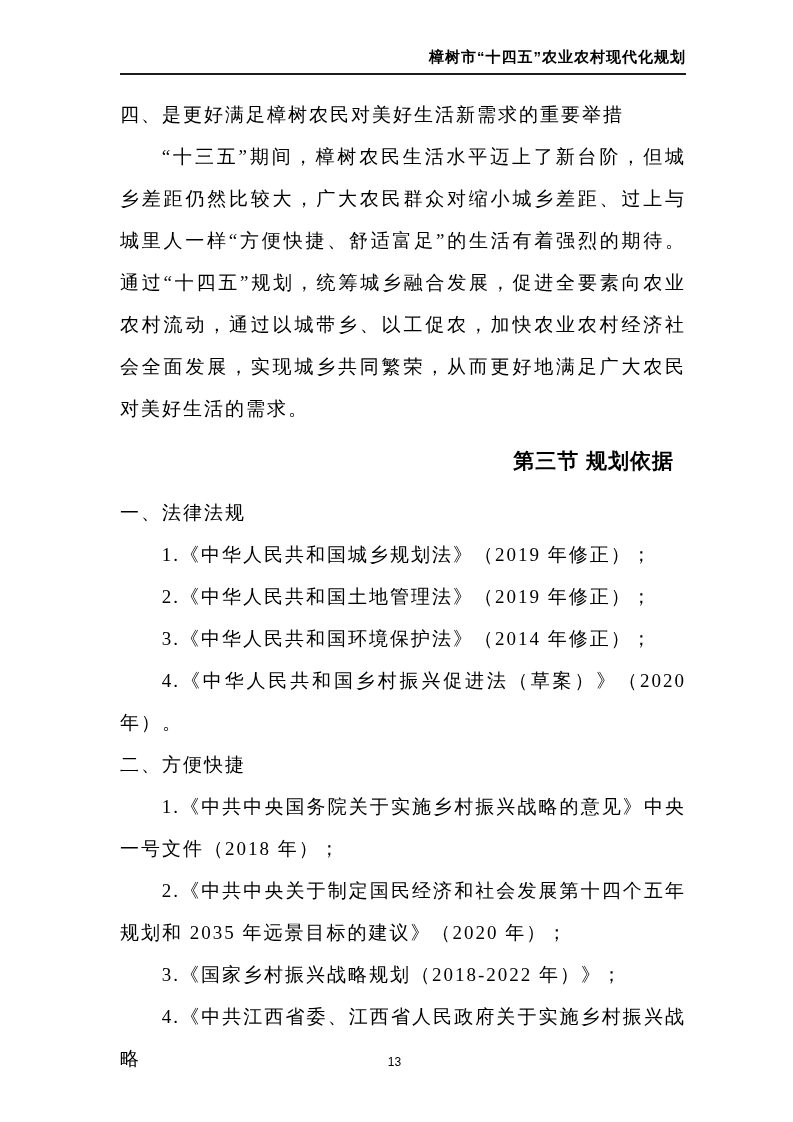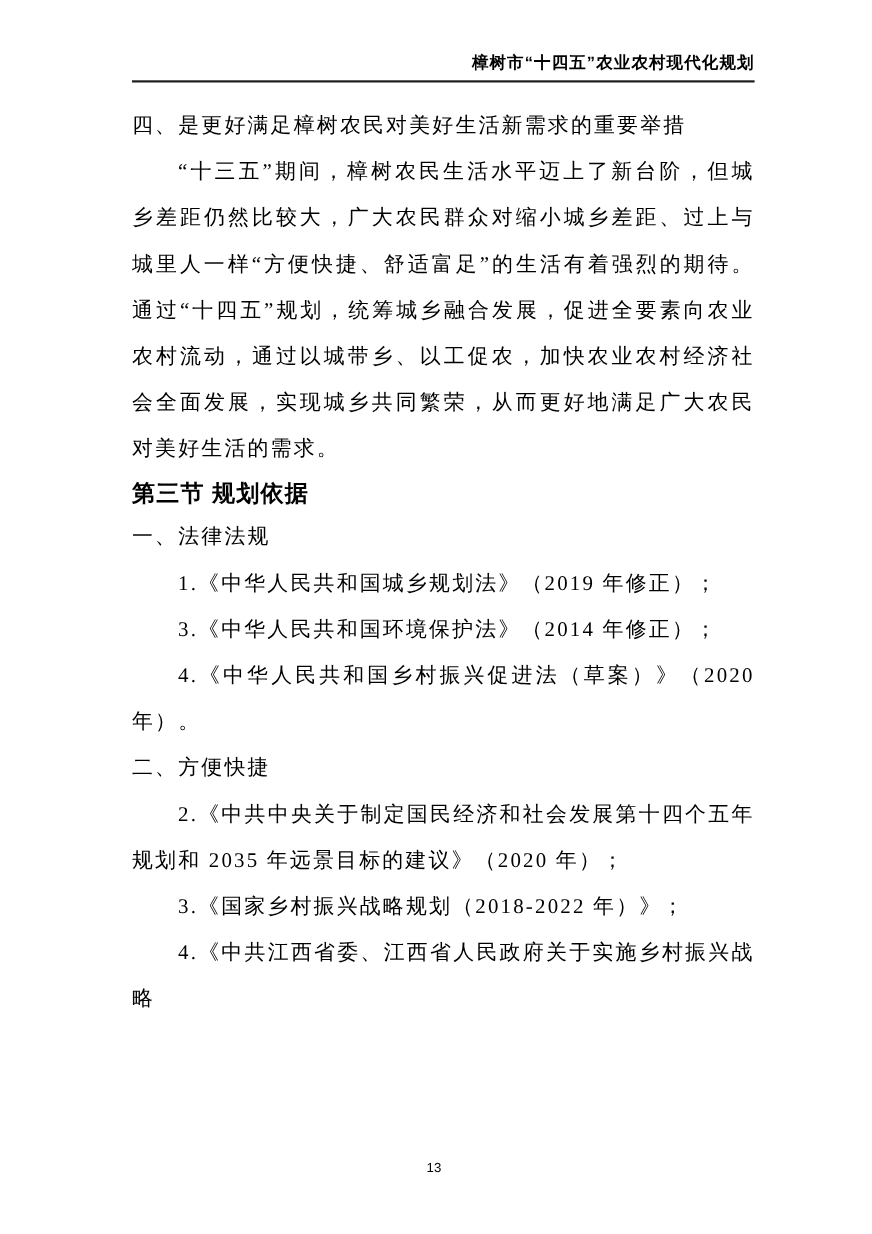--- a/index.html
+++ b/index.html
@@ -56,27 +56,27 @@
     margin: 0;
     font-family: "Liberation Sans", "DejaVu Sans", sans-serif;
     font-size: 19px;
     line-height: 42px;
     letter-spacing: 2px;
     font-weight: 400;
     text-align: left;
     text-indent: 0;
   }
   .section-heading {
-    margin: 0;
+    margin: 12px;
     font-family: "Liberation Sans", "DejaVu Sans", sans-serif;
     font-size: 21px;
     line-height: 38px;
     letter-spacing: 1px;
     font-weight: 700;
-    text-align: left;
+    text-align: right;
     text-indent: 0;
   }
   
   .page-footer {
     position: absolute;
     left: 0;
     right: 0;
     top: 1052px;
     text-align: center;
   }
@@ -100,25 +100,27 @@
 
     <h2 class="sub-heading">四、是更好满足樟树农民对美好生活新需求的重要举措</h2>
 
     <p class="body-para indent">“十三五”期间，樟树农民生活水平迈上了新台阶，但城乡差距仍然比较大，广大农民群众对缩小城乡差距、过上与城里人一样“方便快捷、舒适富足”的生活有着强烈的期待。通过“十四五”规划，统筹城乡融合发展，促进全要素向农业农村流动，通过以城带乡、以工促农，加快农业农村经济社会全面发展，实现城乡共同繁荣，从而更好地满足广大农民对美好生活的需求。</p>
 
     <h1 class="section-heading">第三节 规划依据</h1>
 
     <h2 class="sub-heading">一、法律法规</h2>
 
     <p class="body-para indent">1.《中华人民共和国城乡规划法》（2019 年修正）；</p>
+    <p class="body-para indent">2.《中华人民共和国土地管理法》（2019 年修正）；</p>
     <p class="body-para indent">3.《中华人民共和国环境保护法》（2014 年修正）；</p>
     <p class="body-para indent">4.《中华人民共和国乡村振兴促进法（草案）》（2020 年）。</p>
 
     <h2 class="sub-heading">二、方便快捷</h2>
 
+    <p class="body-para indent">1.《中共中央国务院关于实施乡村振兴战略的意见》中央一号文件（2018 年）；</p>
     <p class="body-para indent">2.《中共中央关于制定国民经济和社会发展第十四个五年规划和 2035 年远景目标的建议》（2020 年）；</p>
     <p class="body-para indent">3.《国家乡村振兴战略规划（2018-2022 年）》；</p>
     <p class="body-para indent">4.《中共江西省委、江西省人民政府关于实施乡村振兴战略</p>
 
   </div>
 
   <div class="page-footer">
     <span class="page-number">13</span>
   </div>
 

